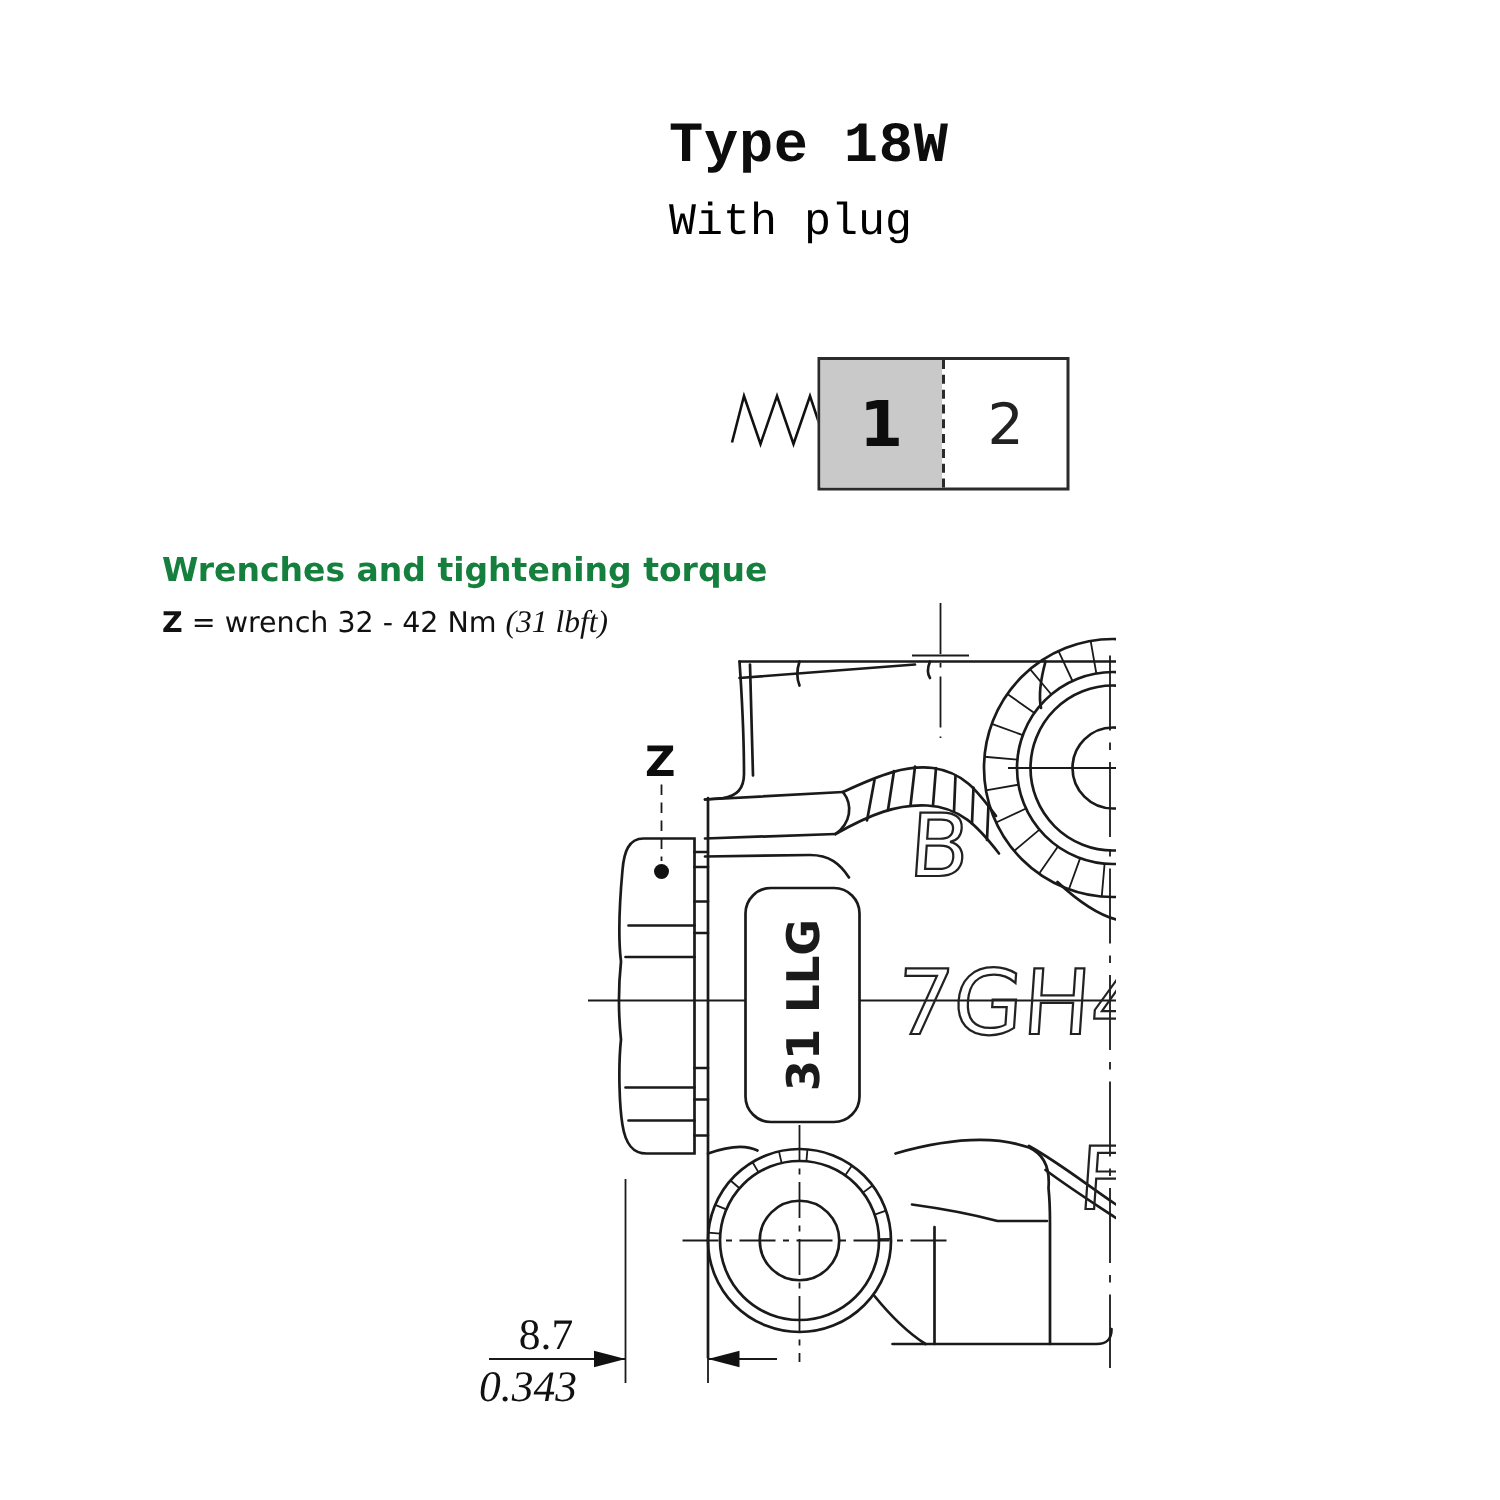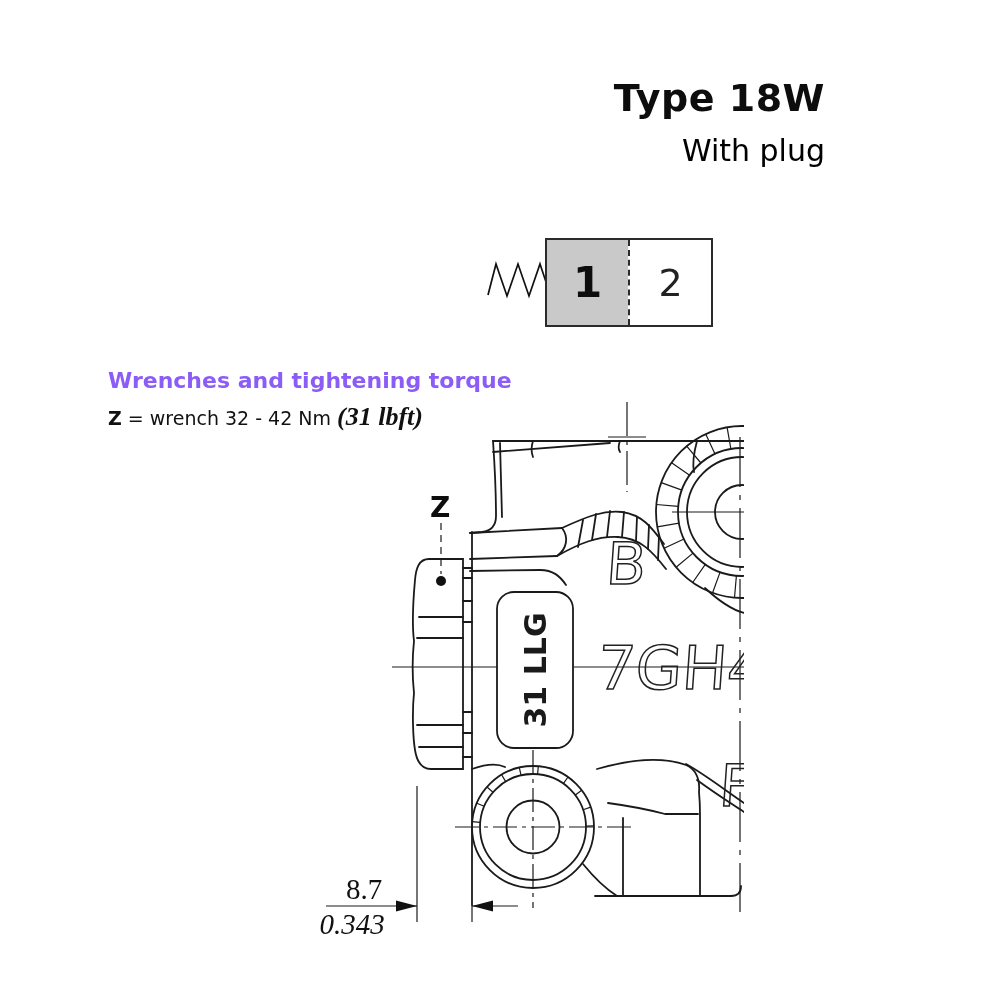--- a/index.html
+++ b/index.html
@@ -1,34 +1,34 @@
 <!DOCTYPE html>
 <html><head>
 <meta charset="utf-8">
 <style>
   html,body{margin:0;padding:0;background:#fff;}
   .page{position:relative;width:1000px;height:1000px;background:#fff;overflow:hidden;
         font-family:"DejaVu Sans",sans-serif;color:#111;}
   
-  .title-block{position:absolute;left:425px;top:76px;width:400px;text-align:right;}
+  .title-block{position:absolute;left:446px;top:76px;width:400px;text-align:left;font-family:Liberation Mono, monospace;}
   .title-block h1{margin:0;font-size:38px;font-weight:bold;color:#0d0d0d;letter-spacing:.5px;}
   .subtitle{margin-top:13px;font-size:30px;color:#000000;}
   
   .spring{position:absolute;left:486px;top:252px;}
   .symbol-box{position:absolute;left:545px;top:238px;width:164px;height:85px;
               border:2px solid #2b2b2b;display:flex;background:#fff;}
   .cell{flex:1;display:flex;align-items:center;justify-content:center;}
   .cell-1{background:#c9c9c9;font-weight:bold;font-size:42px;color:#0d0d0d;}
   .cell-2{border-left:2px dashed #2b2b2b;font-size:38px;color:#222;}
   
   .torque-heading{position:absolute;left:108px;top:368px;margin:0;font-size:22px;
-                  font-weight:bold;color:#8b5cf6;white-space:nowrap;}
+                  font-weight:bold;color:#15803d;white-space:nowrap;}
   .torque-line{position:absolute;left:108px;top:402px;margin:0;font-size:19px;white-space:nowrap;}
   .torque-line b{font-weight:bold;}
-  .imperial{font-family:"Liberation Serif",serif;font-style:italic;font-size:26px;font-weight:bold;}
+  .imperial{font-family:"Liberation Serif",serif;font-style:italic;font-size:21px;}
   
   .drawing{position:absolute;left:0;top:0;}
   .ln{stroke:#1a1a1a;stroke-width:1.8;fill:none;stroke-linecap:round;}
   .thin{stroke:#1a1a1a;stroke-width:1.2;fill:none;}
   .cast{font-family:"DejaVu Sans",sans-serif;fill:none;stroke:#222;stroke-width:1.5px;}
   .plate-text{font-family:"DejaVu Sans",sans-serif;font-weight:bold;font-size:30px;fill:#1a1a1a;}
   .z-label{font-family:"DejaVu Sans",sans-serif;font-weight:bold;font-size:28px;fill:#0d0d0d;}
   .dim-mm{font-family:"Liberation Serif",serif;font-size:29px;fill:#111;}
   .dim-in{font-family:"Liberation Serif",serif;font-style:italic;font-size:29px;fill:#111;}
 </style>

